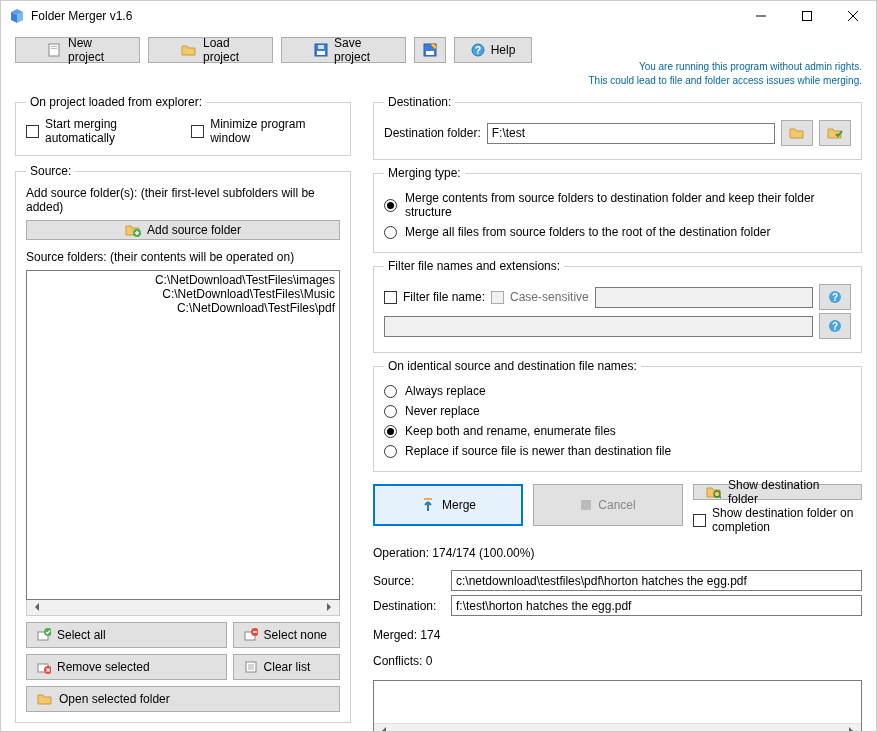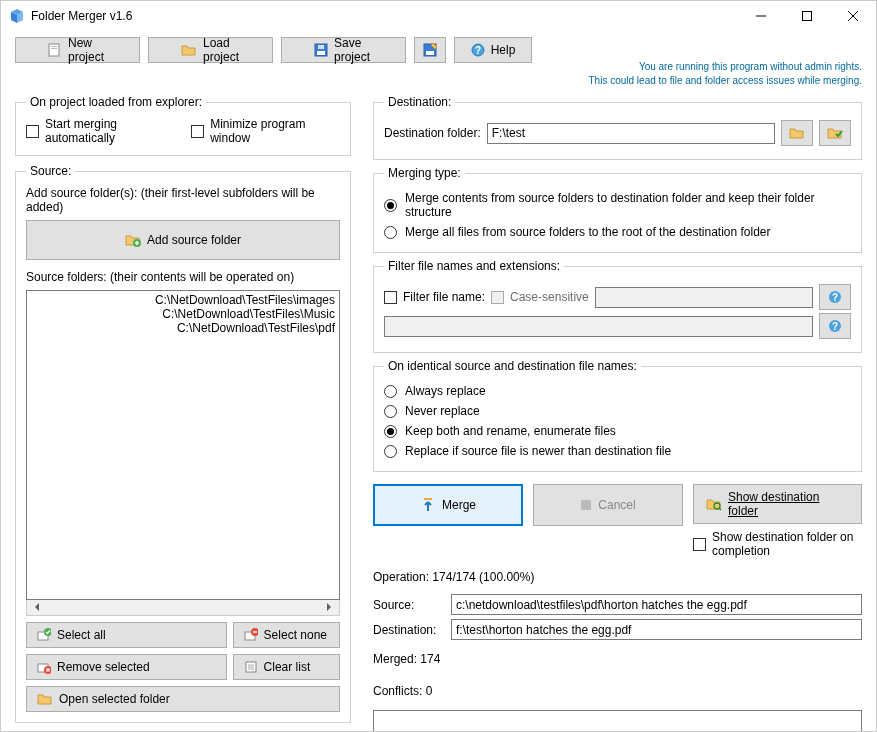--- a/index.html
+++ b/index.html
@@ -56,21 +56,21 @@
     padding: 8px 10px 10px 10px;
     font-size: 12px;
   }
   legend { padding: 0 4px; color: #000; }
 
   .row { display: flex; align-items: center; gap: 10px; }
   .chk { width: 13px; height: 13px; border: 1px solid #333; background: #fff; display: inline-block; flex-shrink: 0; }
   .chk-label { display: inline-flex; align-items: center; gap: 6px; }
 
   .desc { margin-bottom: 6px; }
-  .btn.wide { width: 100%; height: 40px; }
+  .btn.wide { width: 100%; height: 20px; }
 
   .listbox {
     border: 1px solid #7a7a7a;
     background: #fff;
     flex: 1;
     overflow: auto;
     padding: 2px;
     min-height: 0;
   }
   .listbox .item { padding: 0 2px; white-space: nowrap; }
@@ -102,21 +102,21 @@
     overflow: hidden; white-space: nowrap;
   }
   .chk.disabled { border-color: #aaa; background: #f0f0f0; }
   .grey { color: #6d6d6d; }
 
   .big-buttons { display: flex; gap: 10px; margin-top: 6px; }
   .btn.big { width: 150px; height: 42px; font-size: 12px; }
   .btn.big.primary { border: 2px solid #0078d7; background: #e5f1fb; }
   .btn.big.disabled { color: #888; }
   .dest-col { display: flex; flex-direction: column; gap: 6px; justify-content: center; flex: 1; }
-  .btn.destshow { width: 100%; height: 40px; text-decoration: underline; }
+  .btn.destshow { width: 100%; height: 16px; }
 
   .status-line { margin-top: 6px; }
   .status-grid { display: grid; grid-template-columns: 72px 1fr; gap: 4px 6px; margin-top: 4px; align-items: center; }
   .status-grid .textfield { height: 21px; }
 
   .logbox { border: 1px solid #7a7a7a; background: #fff; flex: 1; min-height: 60px; margin-top: 6px; position: relative; }
   .logbox .scroll-x { position: absolute; bottom: 0; left: 0; right: 0; border: none; border-top: 1px solid #e0e0e0; }
 
   fieldset.stretch { display: flex; flex-direction: column; flex: 1; min-height: 0; }
 
@@ -440,19 +440,19 @@
         <div>Source:</div>
         <div class="textfield">
             <span>c:\netdownload\testfiles\pdf\horton hatches the egg.pdf</span>
           </div>
         <div>Destination:</div>
         <div class="textfield">
             <span>f:\test\horton hatches the egg.pdf</span>
           </div>
       </div>
       <div style="margin-top:6px">Merged: 174</div>
-      <div style="margin-top:12px">Conflicts: 0</div>
+      <div style="margin-top:6px">Conflicts: 0</div>
       <div class="logbox">
         <div class="scroll-x"></div>
       </div>
     </div>
   </div>
 </div>
 
 </body></html>

